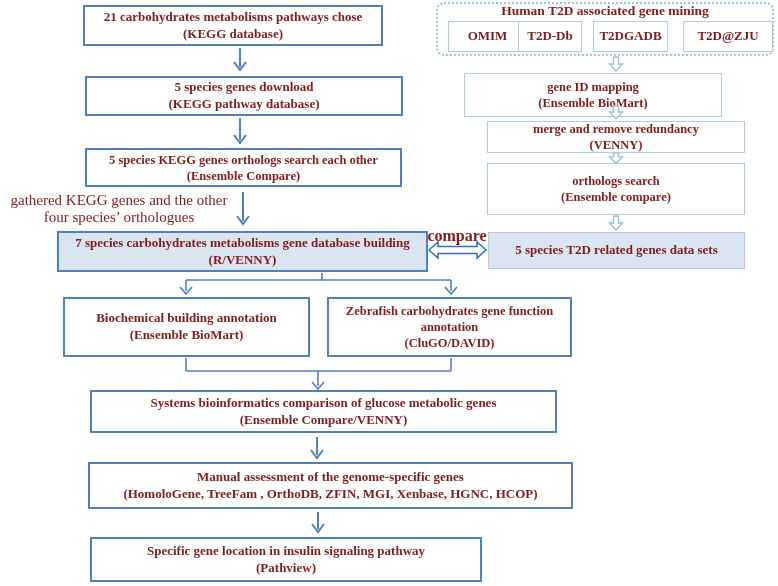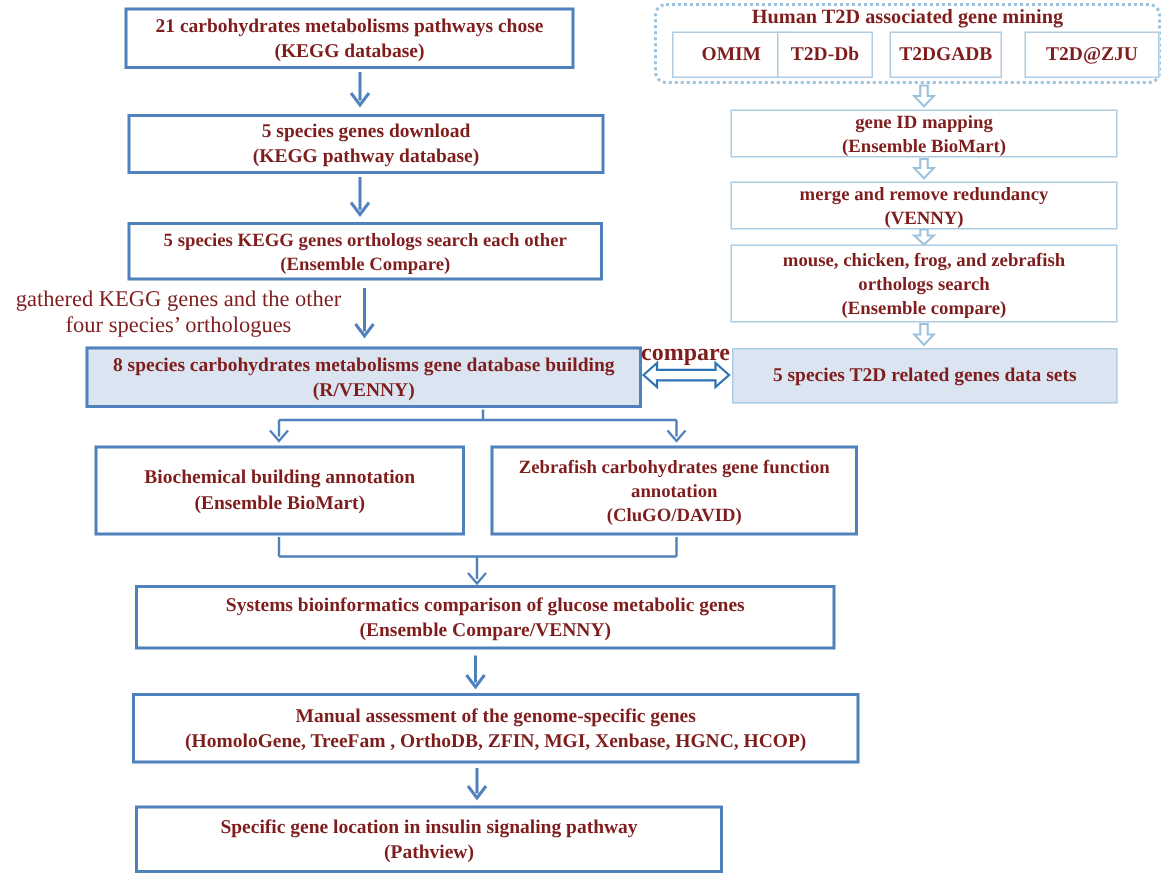--- a/index.html
+++ b/index.html
@@ -54,21 +54,21 @@
     <span>5 species KEGG genes orthologs search each other</span>
     <span>(Ensemble Compare)</span>
   </div>
 
   <div class="note" style="left:0px;top:192px;width:238px">
     <span>gathered KEGG genes and the other</span>
     <span>four species’ orthologues</span>
   </div>
 
   <div class="box strong filled" style="left:57px;top:231px;width:371px;height:41px">
-    <span>8 species carbohydrates metabolisms gene database building</span>
+    <span>7 species carbohydrates metabolisms gene database building</span>
     <span>(R/VENNY)</span>
   </div>
 
   <div class="compare-label">compare</div>
 
   <div class="box strong" style="left:63px;top:297px;width:247px;height:60px">
     <span>Biochemical building annotation</span>
     <span>(Ensemble BioMart)</span>
   </div>
 
@@ -102,32 +102,31 @@
   <div class="box lightthin" style="left:518px;top:21px;width:64px;height:31px">
     <span>T2D-Db</span>
   </div>
   <div class="box lightthin" style="left:593px;top:21px;width:75px;height:31px">
     <span>T2DGADB</span>
   </div>
   <div class="box lightthin" style="left:683px;top:21px;width:90px;height:31px">
     <span>T2D@ZJU</span>
   </div>
 
-  <div class="box lightthin fs12" style="left:487px;top:73px;width:258px;height:32px">
+  <div class="box lightthin fs12" style="left:464px;top:73px;width:258px;height:44px">
     <span>gene ID mapping</span>
     <span>(Ensemble BioMart)</span>
   </div>
 
   <div class="box lightthin fs12" style="left:487px;top:121px;width:258px;height:32px">
     <span>merge and remove redundancy</span>
     <span>(VENNY)</span>
   </div>
 
   <div class="box lightthin fs12" style="left:487px;top:163px;width:258px;height:52px">
-    <span>mouse, chicken, frog, and zebrafish</span>
     <span>orthologs search</span>
     <span>(Ensemble compare)</span>
   </div>
 
   <div class="box lightthin filled" style="left:488px;top:232px;width:257px;height:37px">
     <span>5 species T2D related genes data sets</span>
   </div>
 
   <svg class="overlay" width="778" height="586" viewBox="0 0 778 586">
 

